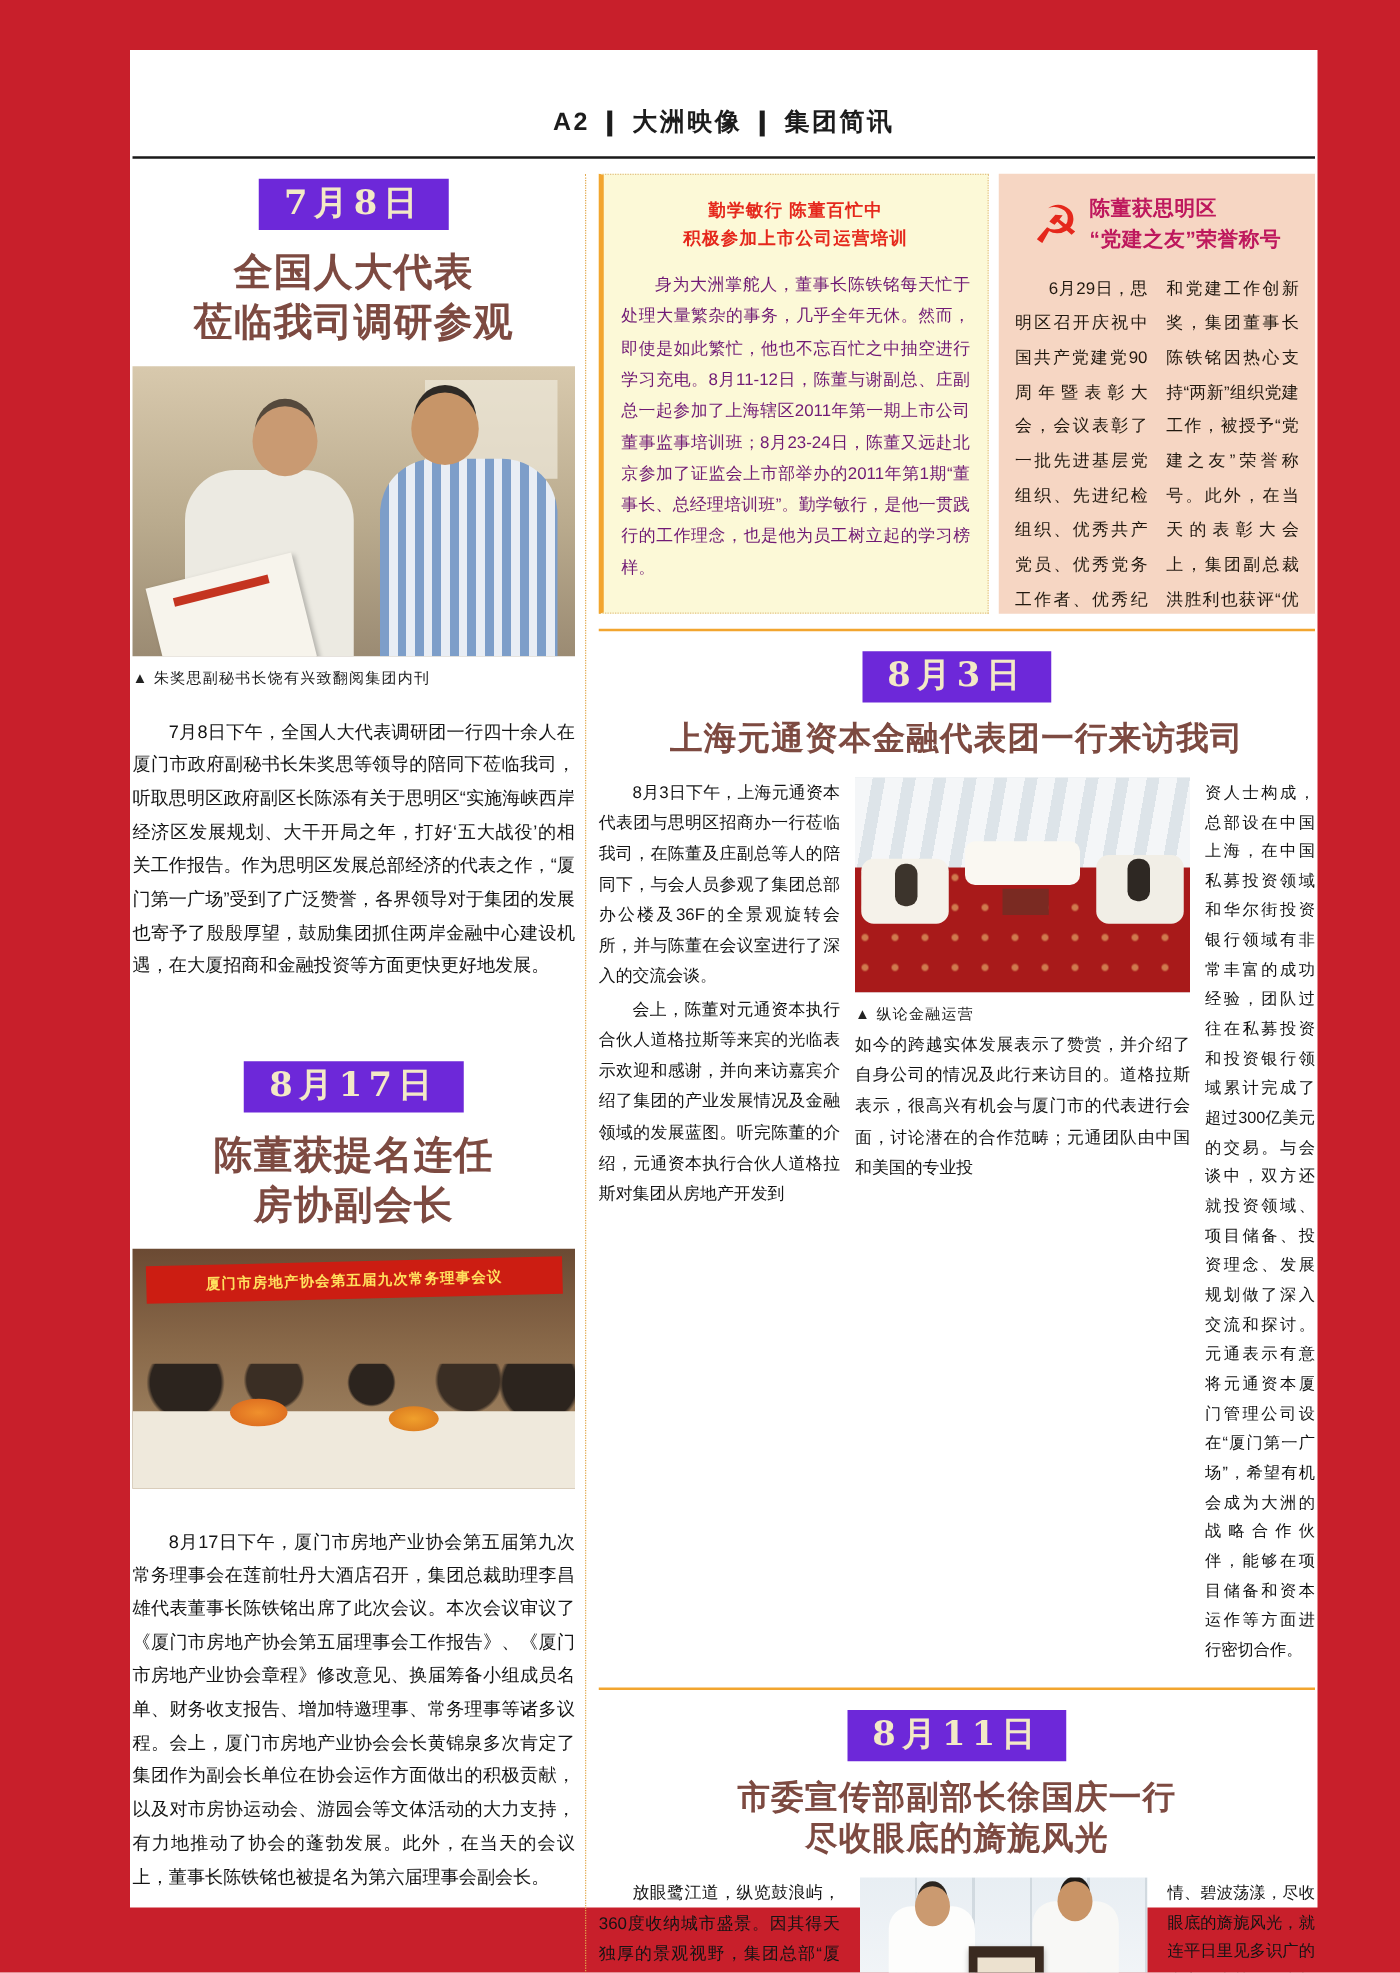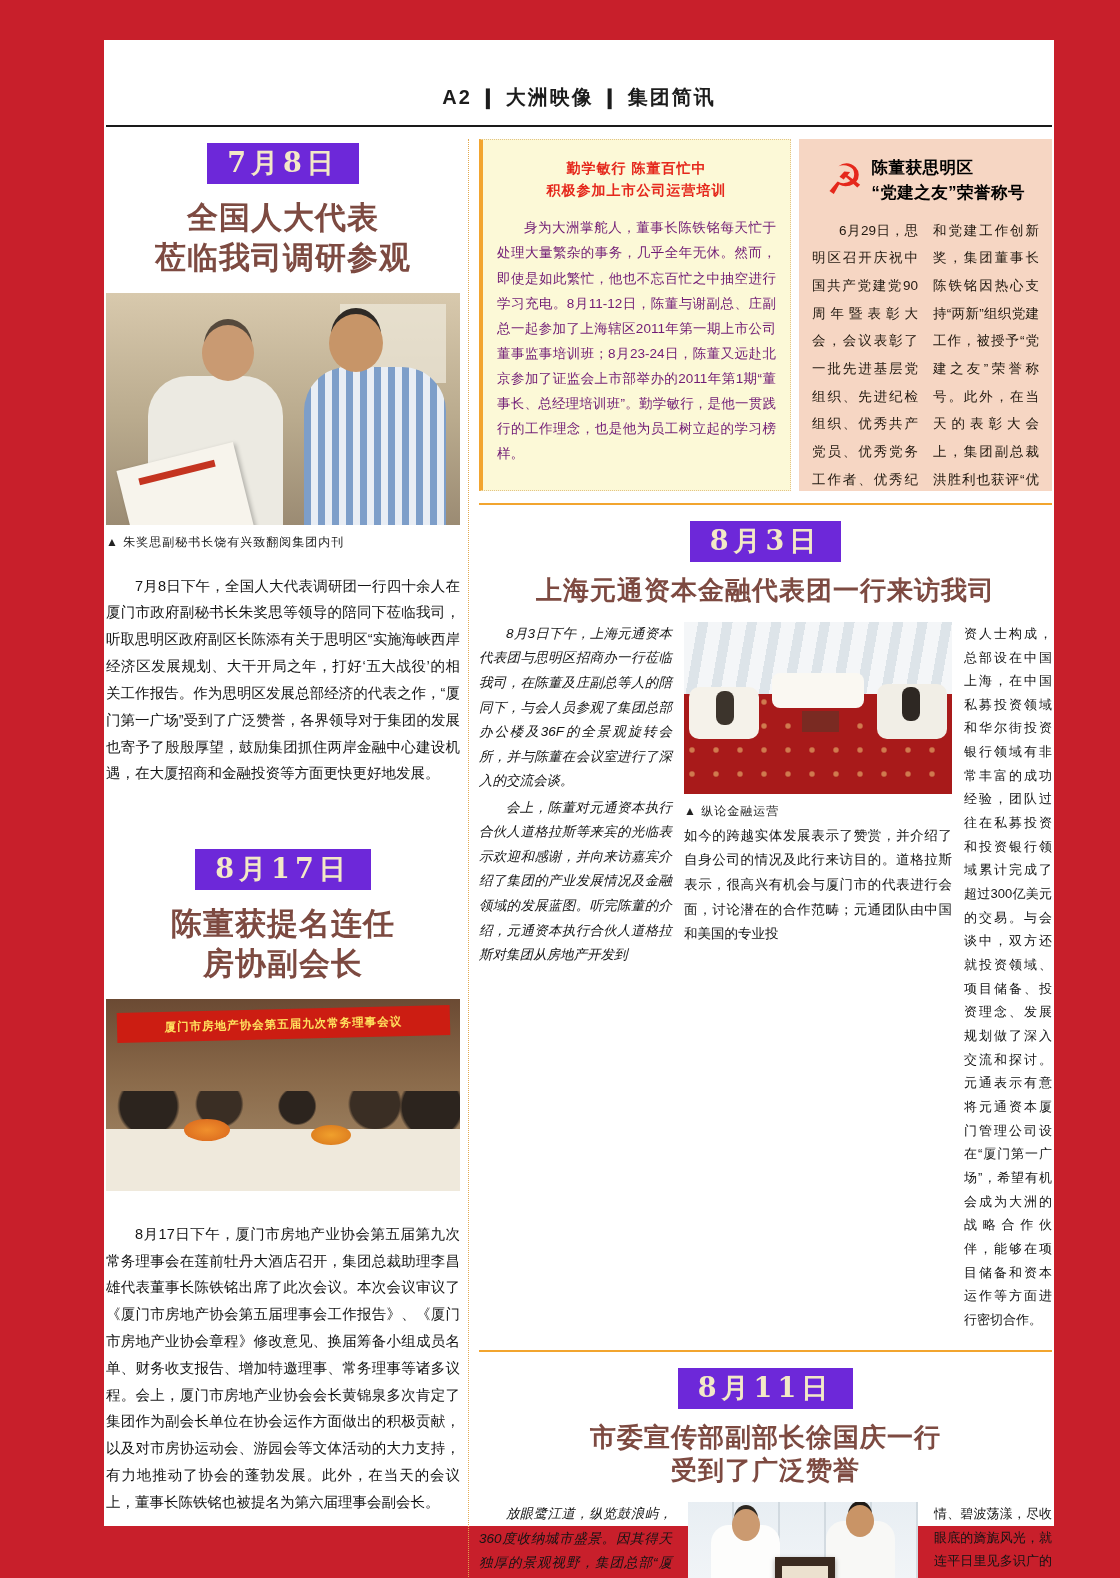--- a/index.html
+++ b/index.html
@@ -56,29 +56,29 @@
     padding:18px 14px 10px 14px;
   }
   .box-yellow h3{margin:0;color:#e5281c;font-size:14px;line-height:1.55;text-align:center;letter-spacing:1px;}
   .box-yellow .bt{margin-top:14px;font-size:13.5px;line-height:1.86;text-align:justify;color:#701a75;text-indent:2em;}
   .box-pink{
     flex:1;height:352px;box-sizing:border-box;overflow:hidden;
     background:#f6d6c3;padding:16px 13px 10px 13px;
   }
   .box-pink .head{display:flex;align-items:center;justify-content:center;gap:8px;}
   .emblem{color:#e5281c;font-size:42px;line-height:1;flex:0 0 auto;}
-  .box-pink h3{margin:0;color:#000000;font-size:16.5px;line-height:1.5;letter-spacing:0.5px;}
+  .box-pink h3{margin:0;color:#be185d;font-size:16.5px;line-height:1.5;letter-spacing:0.5px;}
   .box-pink .bt{
     margin-top:12px;font-size:13.5px;line-height:2.05;text-align:justify;color:#20180f;
     column-count:2;column-gap:15px;text-indent:2em;
   }
 
   .section{border-top:2px solid #f2a52f;margin-top:12px;padding-top:12px;}
   .cols{display:flex;gap:12px;}
-  .c1{width:193px;flex:0 0 auto;font-style:italic;}
+  .c1{width:193px;flex:0 0 auto;}
   .c2a{width:268px;flex:0 0 auto;}
   .c2b{width:238px;flex:0 0 auto;}
   .c3{flex:1;}
 
   
   .photo{position:relative;overflow:hidden;}
   .photo *{position:absolute;}
   .p1{width:100%;height:232px;background:linear-gradient(180deg,#d8c9ad,#b9aa8d 55%,#9b8b73);}
   .p1 .win{right:4%;top:5%;width:30%;height:34%;background:#ece7d8;opacity:.75;}
   .p1 .head1{left:27%;top:14%;width:52px;height:56px;border-radius:50%;background:#c99a72;box-shadow:0 -8px 0 -2px #55493c;}
@@ -240,21 +240,21 @@
           </div>
         </div>
       </section>
 
       <section class="section" style="margin-top:16px;">
         <div class="banner-wrap">
           <span class="date-banner">8月11日</span>
         </div>
         <h2 class="sec-title">
           <span>市委宣传部副部长徐国庆一行</span><br>
-          <span>受到了广泛赞誉</span>
+          <span>尽收眼底的旖旎风光</span>
         </h2>
         <div class="cols">
           <div class="c1 small-text">
             <p class="indent">放眼鹭江道，纵览鼓浪屿，360度收纳城市盛景。因其得天独厚的景观视野，集团总部“厦门第一广场”36F商务会所已然代言鹭岛标志性观景平台，先后接待了省委书记孙春兰、市委书记于伟国等领导，成为省、市、区领导青睐的“城市客厅”。</p>
 
           </div>
           <div class="c2b">
             <div class="photo p4" style="margin:0 auto;">
               <div class="mull"></div>
               <div class="m1"></div>

